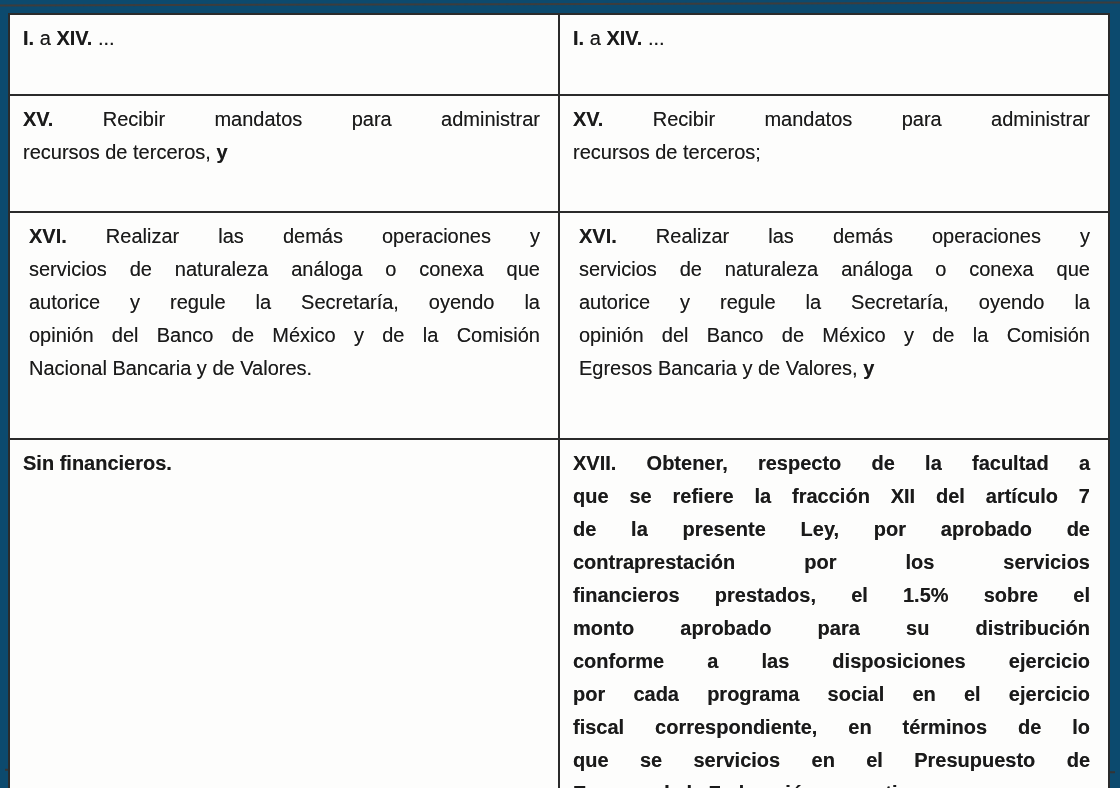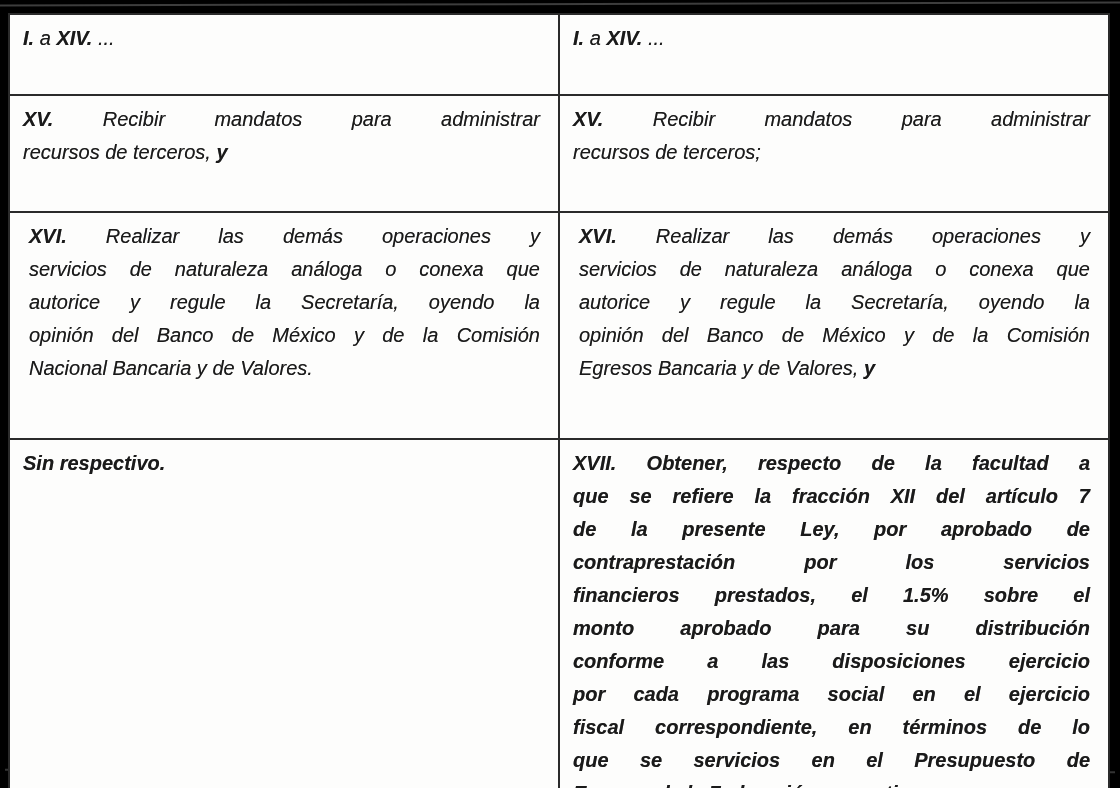--- a/index.html
+++ b/index.html
@@ -5,23 +5,22 @@
   html,body{margin:0;padding:0;}
   body{
     width:1120px;height:788px;
     background:#fbfbf9;
     font-family:"Liberation Sans", sans-serif;
     overflow:hidden;
   }
   .page{
     position:relative;
     width:1120px;height:788px;
-    background:#000000;
+    background:#0c4a6e;
     color:#1a1a1a;
-    font-style:italic;
   }
   
   .edge-line{
     position:absolute;left:0;right:0;height:2px;background:#3d3d3d;
   }
   .edge-top{top:3px;transform:rotate(-0.15deg);}
   .edge-bottom{top:770px;left:5px;right:5px;transform:rotate(0.12deg);background:#343434;}
   
   table.cmp{
     position:absolute;left:8px;top:13px;
@@ -94,21 +93,21 @@
           <div class="line j"><b>XVI.</b><span> Realizar las demás operaciones y</span></div>
           <div class="line j"><span>servicios de naturaleza análoga o conexa que</span></div>
           <div class="line j"><span>autorice y regule la Secretaría, oyendo la</span></div>
           <div class="line j"><span>opinión del Banco de México y de la Comisión</span></div>
           <div class="line"><span>Egresos Bancaria y de Valores, </span><b>y</b></div>
         </td>
       </tr>
 
       <tr class="r3">
         <td>
-          <div class="line"><b>Sin respectivo.</b></div>
+          <div class="line"><b>Sin financieros.</b></div>
         </td>
         <td>
           <div class="line j"><b>XVII. Obtener, respecto de la facultad a</b></div>
           <div class="line j"><b>que se refiere la fracción XII del artículo 7</b></div>
           <div class="line j"><b>de la presente Ley, por aprobado de</b></div>
           <div class="line j"><b>contraprestación por los servicios</b></div>
           <div class="line j"><b>financieros prestados, el 1.5% sobre el</b></div>
           <div class="line j"><b>monto aprobado para su distribución</b></div>
           <div class="line j"><b>conforme a las disposiciones ejercicio</b></div>
           <div class="line j"><b>por cada programa social en el ejercicio</b></div>

